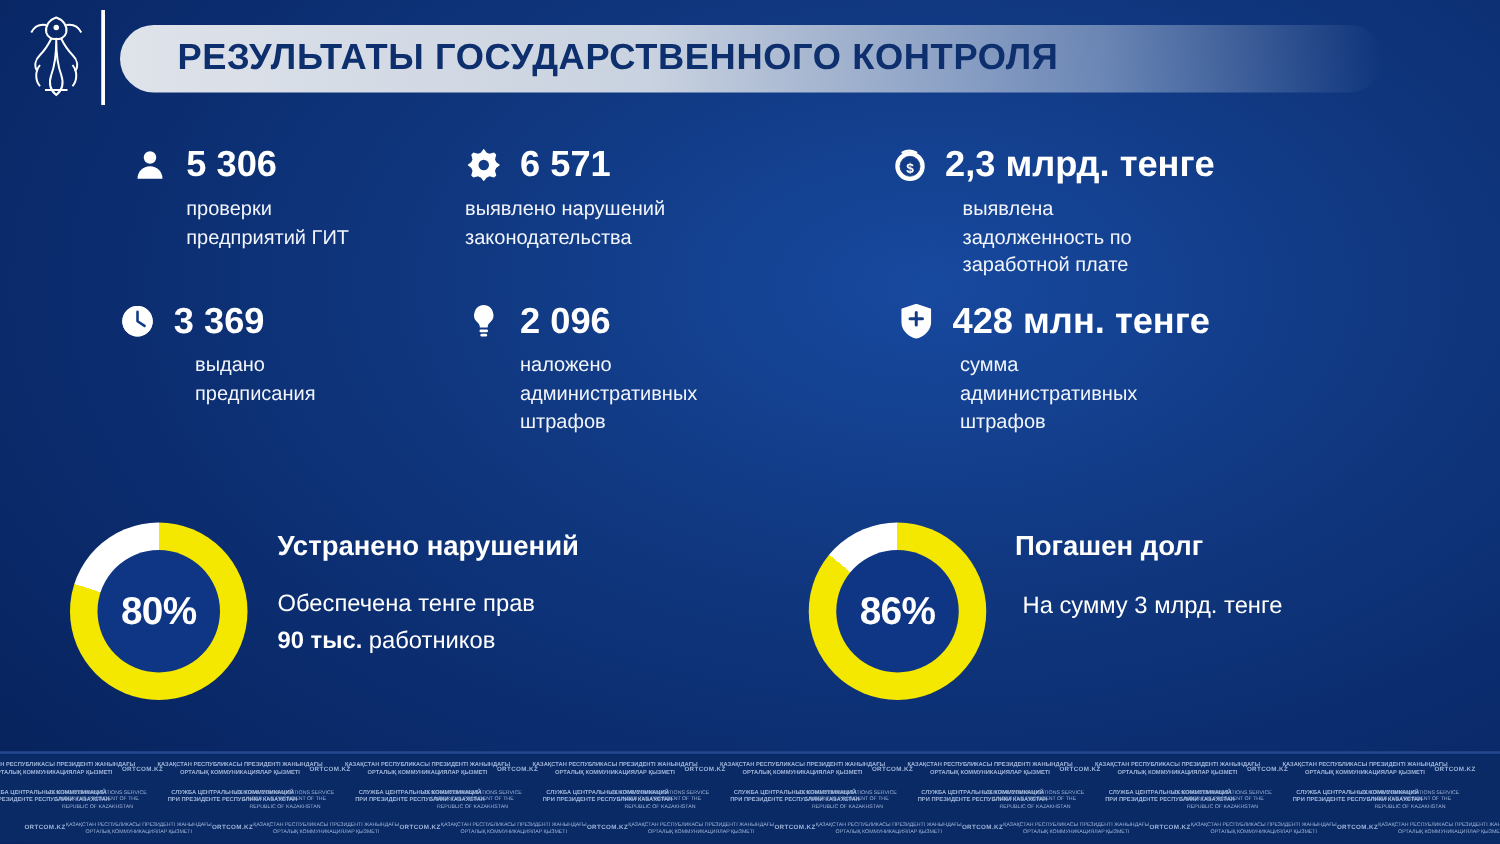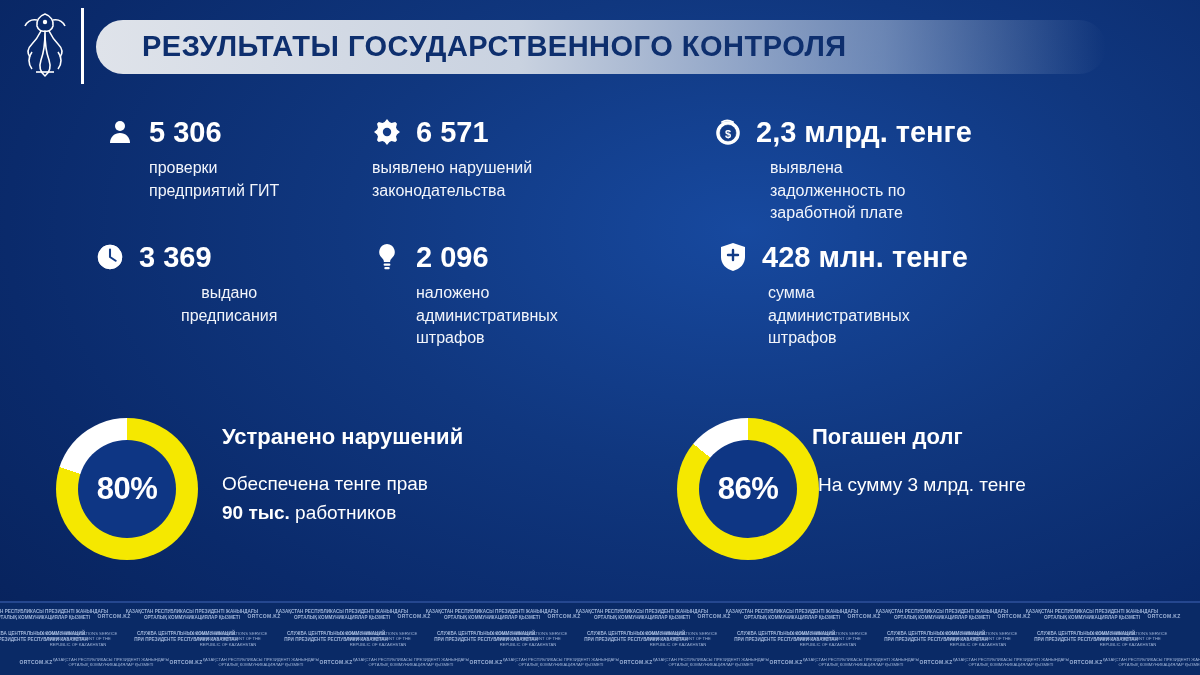--- a/index.html
+++ b/index.html
@@ -91,21 +91,21 @@
     color: #f2f5fb;
     font-weight: normal;
   }
   .s1 { left: 105px; top: 113px; }
   .s1 .desc { margin-left: 44px; }
   .s2 { left: 372px; top: 113px; }
   .s2 .desc { }
   .s3 { left: 712px; top: 113px; }
   .s3 .desc { margin-left: 58px; }
   .s4 { left: 95px; top: 238px; }
-  .s4 .desc { margin-left: 86px; text-align: center; }
+  .s4 .desc { margin-left: 61px; }
   .s5 { left: 372px; top: 238px; }
   .s5 .desc { margin-left: 44px; }
   .s6 { left: 718px; top: 238px; }
   .s6 .desc { margin-left: 50px; }
 
   
   .donut-block { position: absolute; }
   .donut {
     position: relative;
     width: 142px;
@@ -122,21 +122,21 @@
     align-items: center;
     justify-content: center;
   }
   .donut .pct {
     font-size: 31px;
     font-weight: bold;
     color: #ffffff;
     letter-spacing: -0.5px;
   }
   .d1 { left: 56px; top: 418px; }
-  .d2 { left: 677px; top: 418px; }
+  .d2 { left: 647px; top: 418px; }
   .donut-title {
     position: absolute;
     font-size: 22px;
     font-weight: bold;
     color: #ffffff;
     white-space: nowrap;
   }
   .donut-sub {
     position: absolute;
     font-size: 19px;

